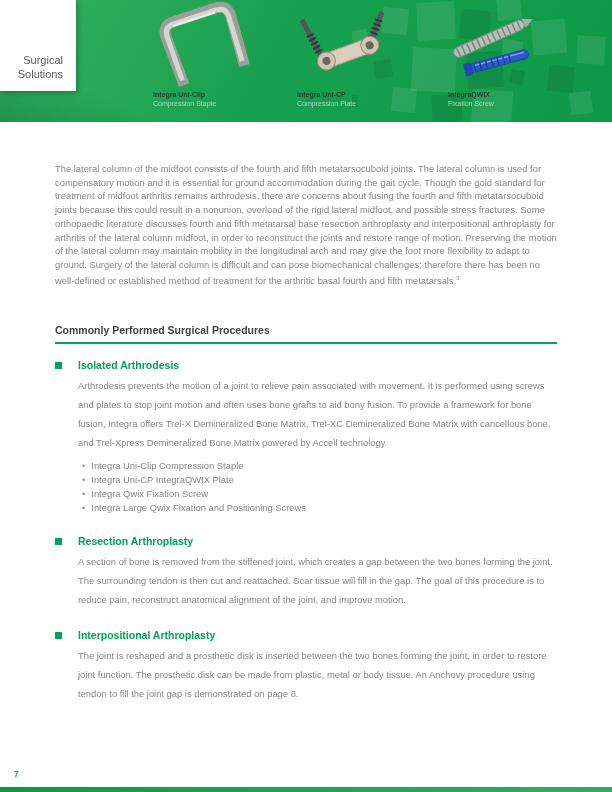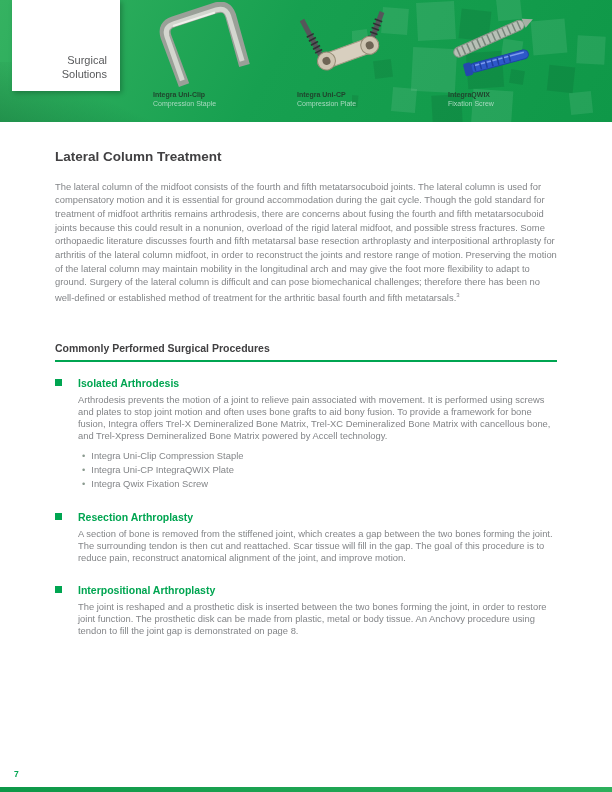--- a/index.html
+++ b/index.html
@@ -10,22 +10,22 @@
   .header{position:absolute;left:0;top:0;width:612px;height:122px;
           background:linear-gradient(118deg,#35b261 0%,#17a050 45%,#0f9848 100%);}
   .header-shade{position:absolute;left:0;bottom:0;width:220px;height:60px;
           background:linear-gradient(205deg,rgba(0,0,0,0) 55%,rgba(0,70,30,0.28) 100%);}
   .mosaic{position:absolute;right:0;top:0;width:260px;height:122px;overflow:hidden;}
   .sq{position:absolute;}
   .sq.l{background:rgba(255,255,255,0.09);}
   .sq.d{background:rgba(0,0,0,0.08);}
 
   
-  .tab{position:absolute;left:0;top:0;width:108px;height:91px;background:#ffffff;
-       box-shadow:2px 2px 5px rgba(0,0,0,0.25);margin-left:12px;}
+  .tab{position:absolute;left:0;top:0;width:76px;height:91px;background:#ffffff;
+       box-shadow:2px 2px 5px rgba(0,0,0,0.25);}
   .tab-text{position:absolute;right:13px;bottom:10px;text-align:right;
             color:#58595b;font-size:11px;line-height:13.5px;}
 
   
   .product{position:absolute;top:0;height:122px;}
   .p1{left:148px;width:130px;} .p2{left:292px;width:130px;} .p3{left:443px;width:130px;}
   .product svg{display:block;}
   .prod-label{position:absolute;left:5px;top:90px;}
   .prod-name{font-size:7px;font-weight:bold;color:#20442d;line-height:9px;}
   .prod-sub{font-size:7px;color:#a8d9bf;line-height:9px;}
@@ -36,21 +36,21 @@
   .intro{margin-top:14px;font-size:9.4px;line-height:13.7px;color:#838588;}
   .intro sup{font-size:6px;}
 
   .section-head{margin-top:37px;font-size:10.5px;font-weight:bold;color:#414042;}
   .rule{margin-top:6px;height:0;border-top:2px solid #00a551;}
 
   .proc{margin-top:15px;}
   .proc-head{display:flex;align-items:center;}
   .sq-bullet{width:7px;height:7px;background:#00a551;margin-right:16px;flex:0 0 auto;}
   .proc-title{font-size:10.5px;font-weight:bold;color:#00a551;}
-  .proc-body{margin-left:23px;margin-top:5px;font-size:9.4px;line-height:12px;color:#838588;}
+  .proc-body{margin-left:23px;margin-top:5px;font-size:9.4px;line-height:19px;color:#838588;}
   .proc-bullets{margin:7px 0 0 27px;padding:0;list-style:none;}
   .proc-bullets li{font-size:9.4px;line-height:14px;color:#838588;}
   .proc-bullets li::before{content:"\2022";color:#8a9a8f;margin-right:6px;}
   .proc.gap2{margin-top:20px;}
 
   
   .page-num{position:absolute;left:14px;top:769px;font-size:8.5px;font-weight:bold;color:#00a551;}
   .footer-bar{position:absolute;left:0;bottom:0;width:612px;height:5px;
               background:linear-gradient(to right,#0d9848,#2db05c);}
 </style>
@@ -141,38 +141,38 @@
     <div class="tab">
       <div class="tab-text">
         <div>Surgical</div>
         <div>Solutions</div>
       </div>
     </div>
   </div>
 
   <div class="main">
     <div class="title">
-      <div>Lateral Column Treatment</div>
     </div>
 
     <div class="intro"><span>The lateral column of the midfoot consists of the fourth and fifth metatarsocuboid joints. The lateral column is used for compensatory motion and it is essential for ground accommodation during the gait cycle. Though the gold standard for treatment of midfoot arthritis remains arthrodesis, there are concerns about fusing the fourth and fifth metatarsocuboid joints because this could result in a nonunion, overload of the rigid lateral midfoot, and possible stress fractures. Some orthopaedic literature discusses fourth and fifth metatarsal base resection arthroplasty and interpositional arthroplasty for arthritis of the lateral column midfoot, in order to reconstruct the joints and restore range of motion. Preserving the motion of the lateral column may maintain mobility in the longitudinal arch and may give the foot more flexibility to adapt to ground. Surgery of the lateral column is difficult and can pose biomechanical challenges; therefore there has been no well-defined or established method of treatment for the arthritic basal fourth and fifth metatarsals.</span><sup>3</sup></div>
 
     <div class="section-head">Commonly Performed Surgical Procedures</div>
     <div class="rule"></div>
 
     <div class="proc">
       <div class="proc-head">
         <span class="sq-bullet"></span>
         <span class="proc-title">Isolated Arthrodesis</span>
       </div>
       <div class="proc-body">Arthrodesis prevents the motion of a joint to relieve pain associated with movement. It is performed using screws and plates to stop joint motion and often uses bone grafts to aid bony fusion. To provide a framework for bone fusion, Integra offers Trel-X Demineralized Bone Matrix, Trel-XC Demineralized Bone Matrix with cancellous bone, and Trel-Xpress Demineralized Bone Matrix powered by Accell technology.</div>
       <ul class="proc-bullets">
         <li>Integra Uni-Clip Compression Staple</li>
         <li>Integra Uni-CP IntegraQWIX Plate</li>
         <li>Integra Qwix Fixation Screw</li>
+        <li>Integra Large Qwix Fixation and Positioning Screws</li>
       </ul>
     </div>
 
     <div class="proc gap2">
       <div class="proc-head">
         <span class="sq-bullet"></span>
         <span class="proc-title">Resection Arthroplasty</span>
       </div>
       <div class="proc-body">A section of bone is removed from the stiffened joint, which creates a gap between the two bones forming the joint. The surrounding tendon is then cut and reattached. Scar tissue will fill in the gap. The goal of this procedure is to reduce pain, reconstruct anatomical alignment of the joint, and improve motion.</div>
     </div>

